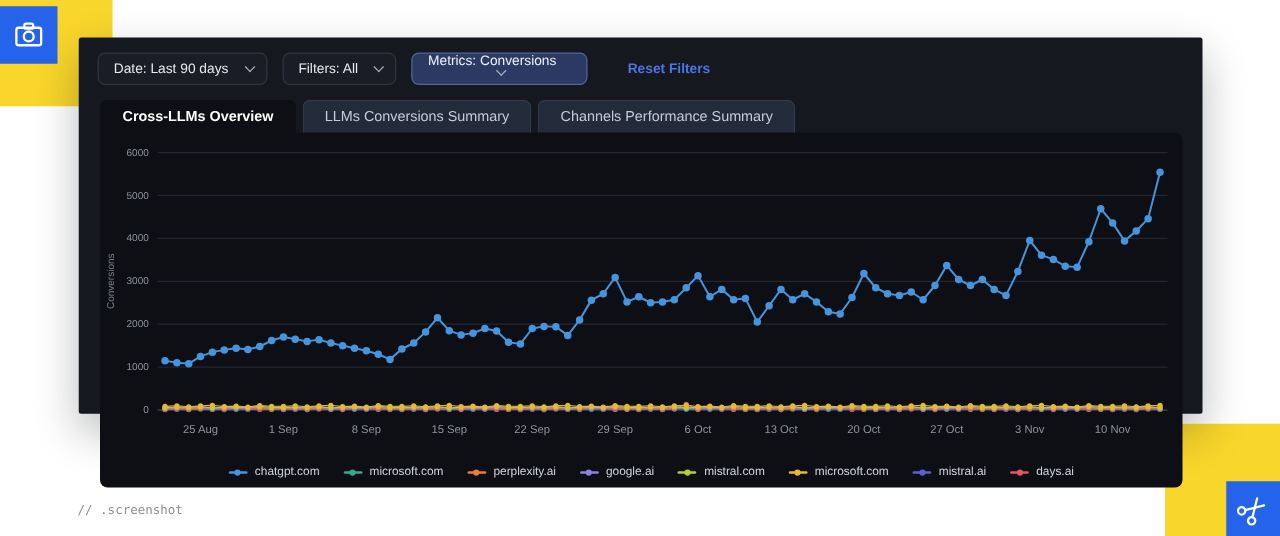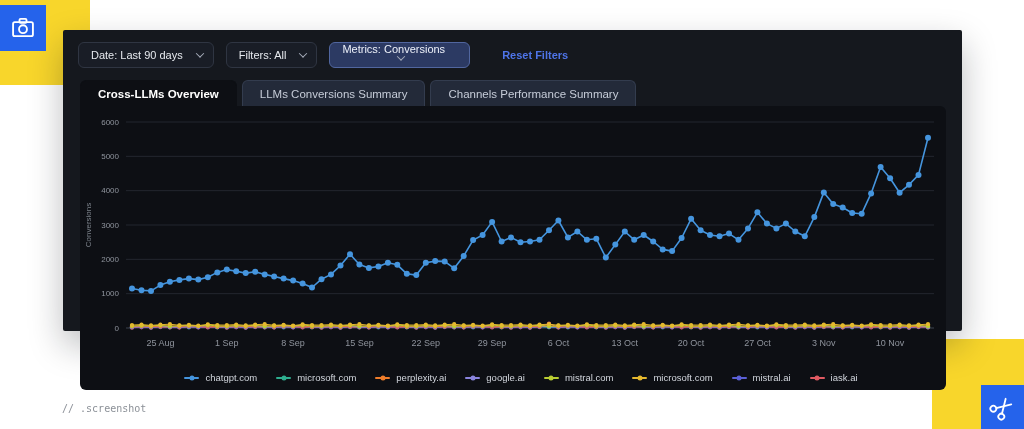--- a/index.html
+++ b/index.html
@@ -878,21 +878,21 @@
         <div class="legend-item">
           <span class="lmark" style="background: rgb(91, 96, 214);">
             <i style="background: rgb(91, 96, 214);"></i>
           </span>
           <span class="txt">mistral.ai</span>
         </div>
         <div class="legend-item">
           <span class="lmark" style="background: rgb(224, 90, 98);">
             <i style="background: rgb(224, 90, 98);"></i>
           </span>
-          <span class="txt">iask.ai</span>
+          <span class="txt">days.ai</span>
         </div>
       </div>
   </div>
 </div>
 
 <div class="caption">// .screenshot</div>
 
 <div class="yellow-br"></div>
 <div class="scis-box">
   <svg width="27" height="27" viewBox="0 0 24 24">

